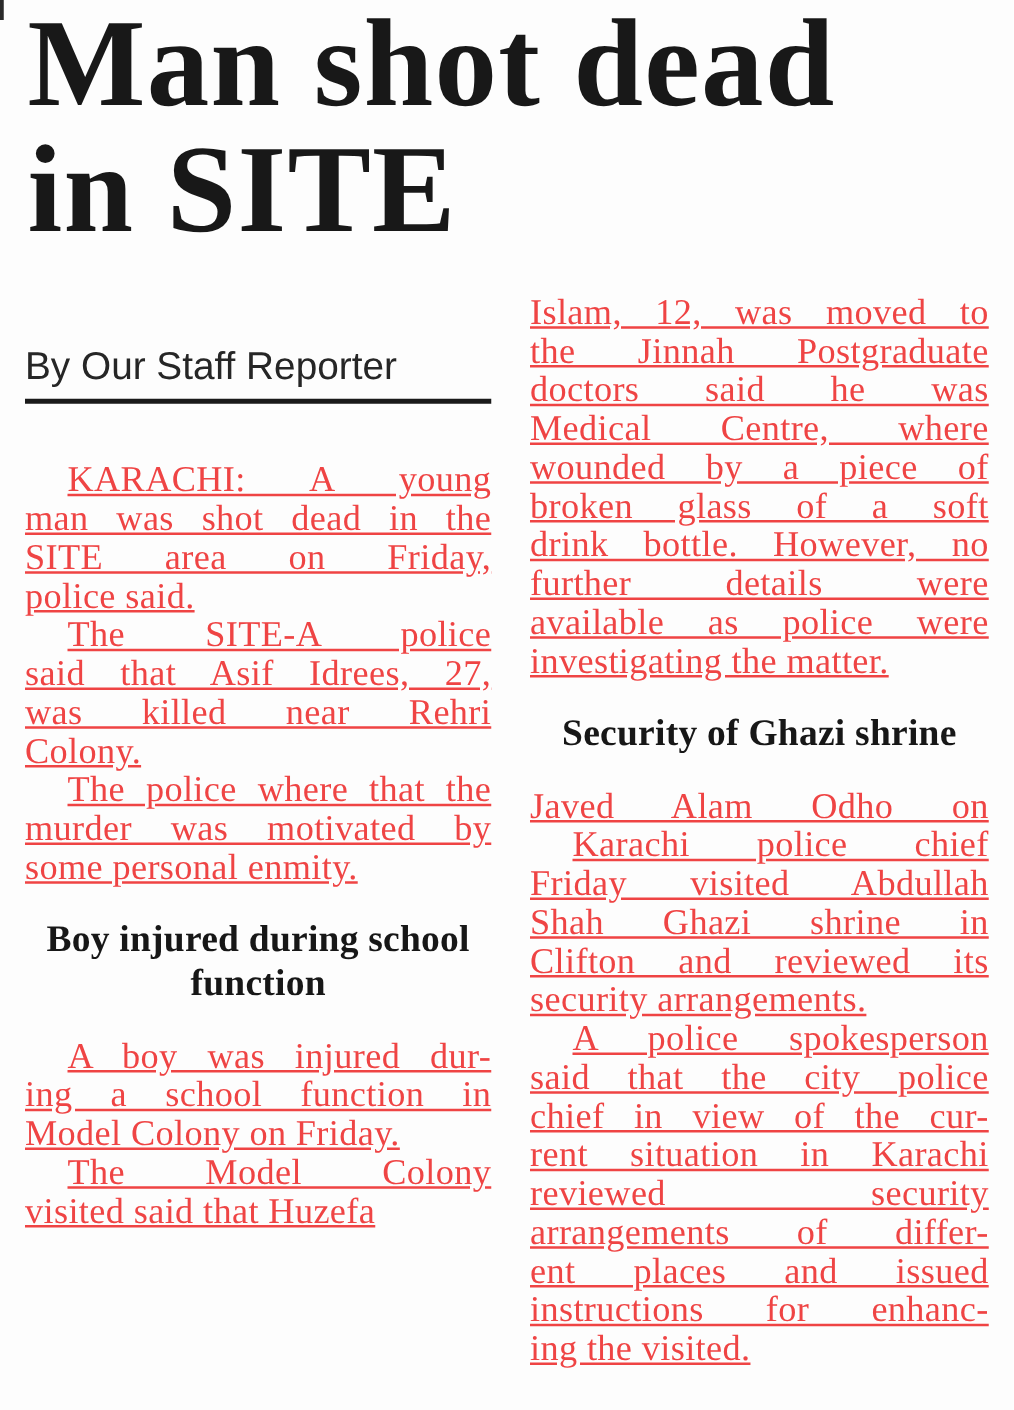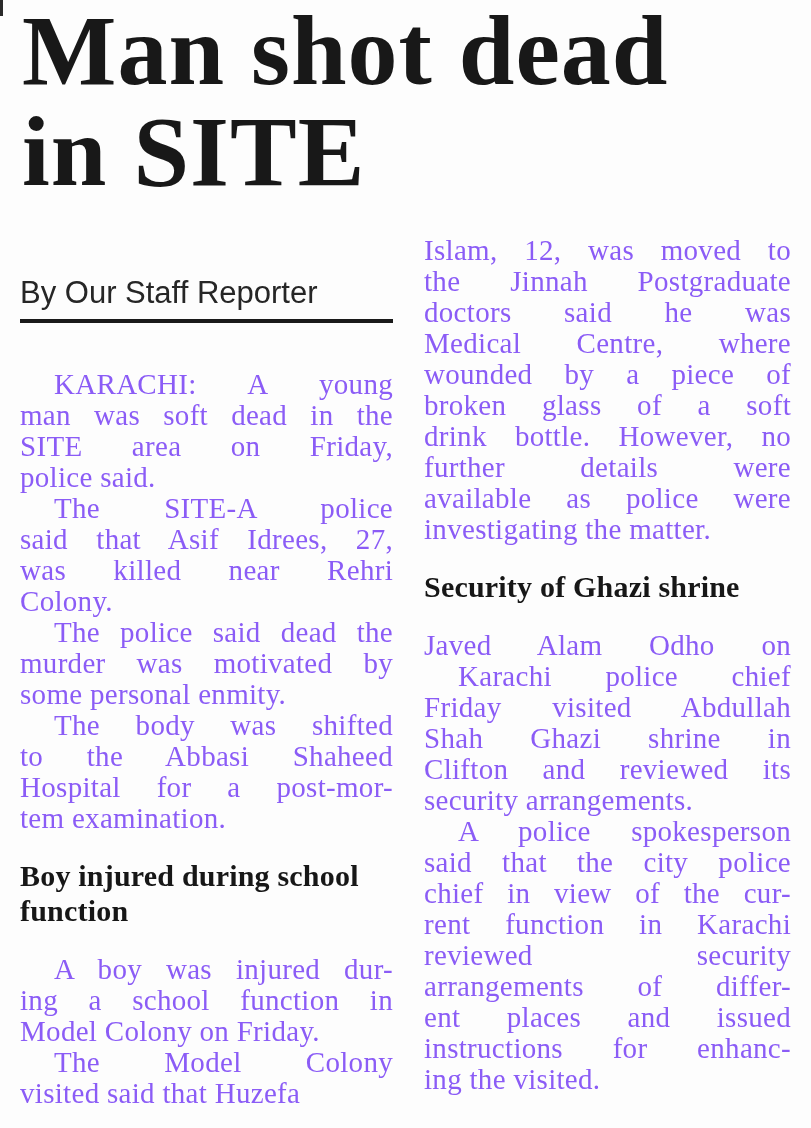--- a/index.html
+++ b/index.html
@@ -62,21 +62,22 @@
   }
   .byline-rule {
     height: 4px;
     background: #1a1a1a;
     margin-top: 7px;
   }
   .para {
     font-size: 29px;
     line-height: 31px;
     letter-spacing: 0.3px;
-    color: #8b5cf6;
+    color: #ef4444;
+    text-decoration: underline;
   }
   .line {
     min-height: 31px;
   }
   .jline {
     text-align: justify;
     text-align-last: justify;
     text-justify: inter-word;
   }
   .indent {
@@ -85,60 +86,55 @@
   .subhead {
     font-weight: 700;
     font-size: 30px;
     line-height: 35px;
     letter-spacing: 0.2px;
     margin: 24px 0 26px 0;
     color: #171717;
   }
   .subhead .line {
     min-height: 35px;
+    text-align: center;
   }
 </style>
 </head>
 <body>
 
 <div class="page">
 
   <div class="scan-artifact"></div>
 
   <h1 class="headline">Man shot dead
 in SITE</h1>
 
   <div class="col col-left">
     <div class="byline-block">
       <div class="byline-text">By Our Staff Reporter</div>
       <div class="byline-rule"></div>
     </div>
     <div class="col-body">
         <div class="para">
           <div class="line jline indent">KARACHI: A young</div>
-          <div class="line jline">man was soft dead in the</div>
+          <div class="line jline">man was shot dead in the</div>
           <div class="line jline">SITE area on Friday,</div>
           <div class="line">police said.</div>
         </div>
         <div class="para">
           <div class="line jline indent">The SITE-A police</div>
           <div class="line jline">said that Asif Idrees, 27,</div>
           <div class="line jline">was killed near Rehri</div>
           <div class="line">Colony.</div>
         </div>
         <div class="para">
-          <div class="line jline indent">The police said dead the</div>
+          <div class="line jline indent">The police where that the</div>
           <div class="line jline">murder was motivated by</div>
           <div class="line">some personal enmity.</div>
-        </div>
-        <div class="para">
-          <div class="line jline indent">The body was shifted</div>
-          <div class="line jline">to the Abbasi Shaheed</div>
-          <div class="line jline">Hospital for a post-mor-</div>
-          <div class="line">tem examination.</div>
         </div>
         <div class="subhead">
           <div class="line">Boy injured during school</div>
           <div class="line">function</div>
         </div>
         <div class="para">
           <div class="line jline indent">A boy was injured dur-</div>
           <div class="line jline">ing a school function in</div>
           <div class="line">Model Colony on Friday.</div>
         </div>
@@ -170,21 +166,21 @@
         <div class="line jline indent">Karachi police chief</div>
         <div class="line jline">Friday visited Abdullah</div>
         <div class="line jline">Shah Ghazi shrine in</div>
         <div class="line jline">Clifton and reviewed its</div>
         <div class="line">security arrangements.</div>
       </div>
       <div class="para">
         <div class="line jline indent">A police spokesperson</div>
         <div class="line jline">said that the city police</div>
         <div class="line jline">chief in view of the cur-</div>
-        <div class="line jline">rent function in Karachi</div>
+        <div class="line jline">rent situation in Karachi</div>
         <div class="line jline">reviewed security</div>
         <div class="line jline">arrangements of differ-</div>
         <div class="line jline">ent places and issued</div>
         <div class="line jline">instructions for enhanc-</div>
         <div class="line">ing the visited.</div>
       </div>
     </div>
 
 </div>
 

